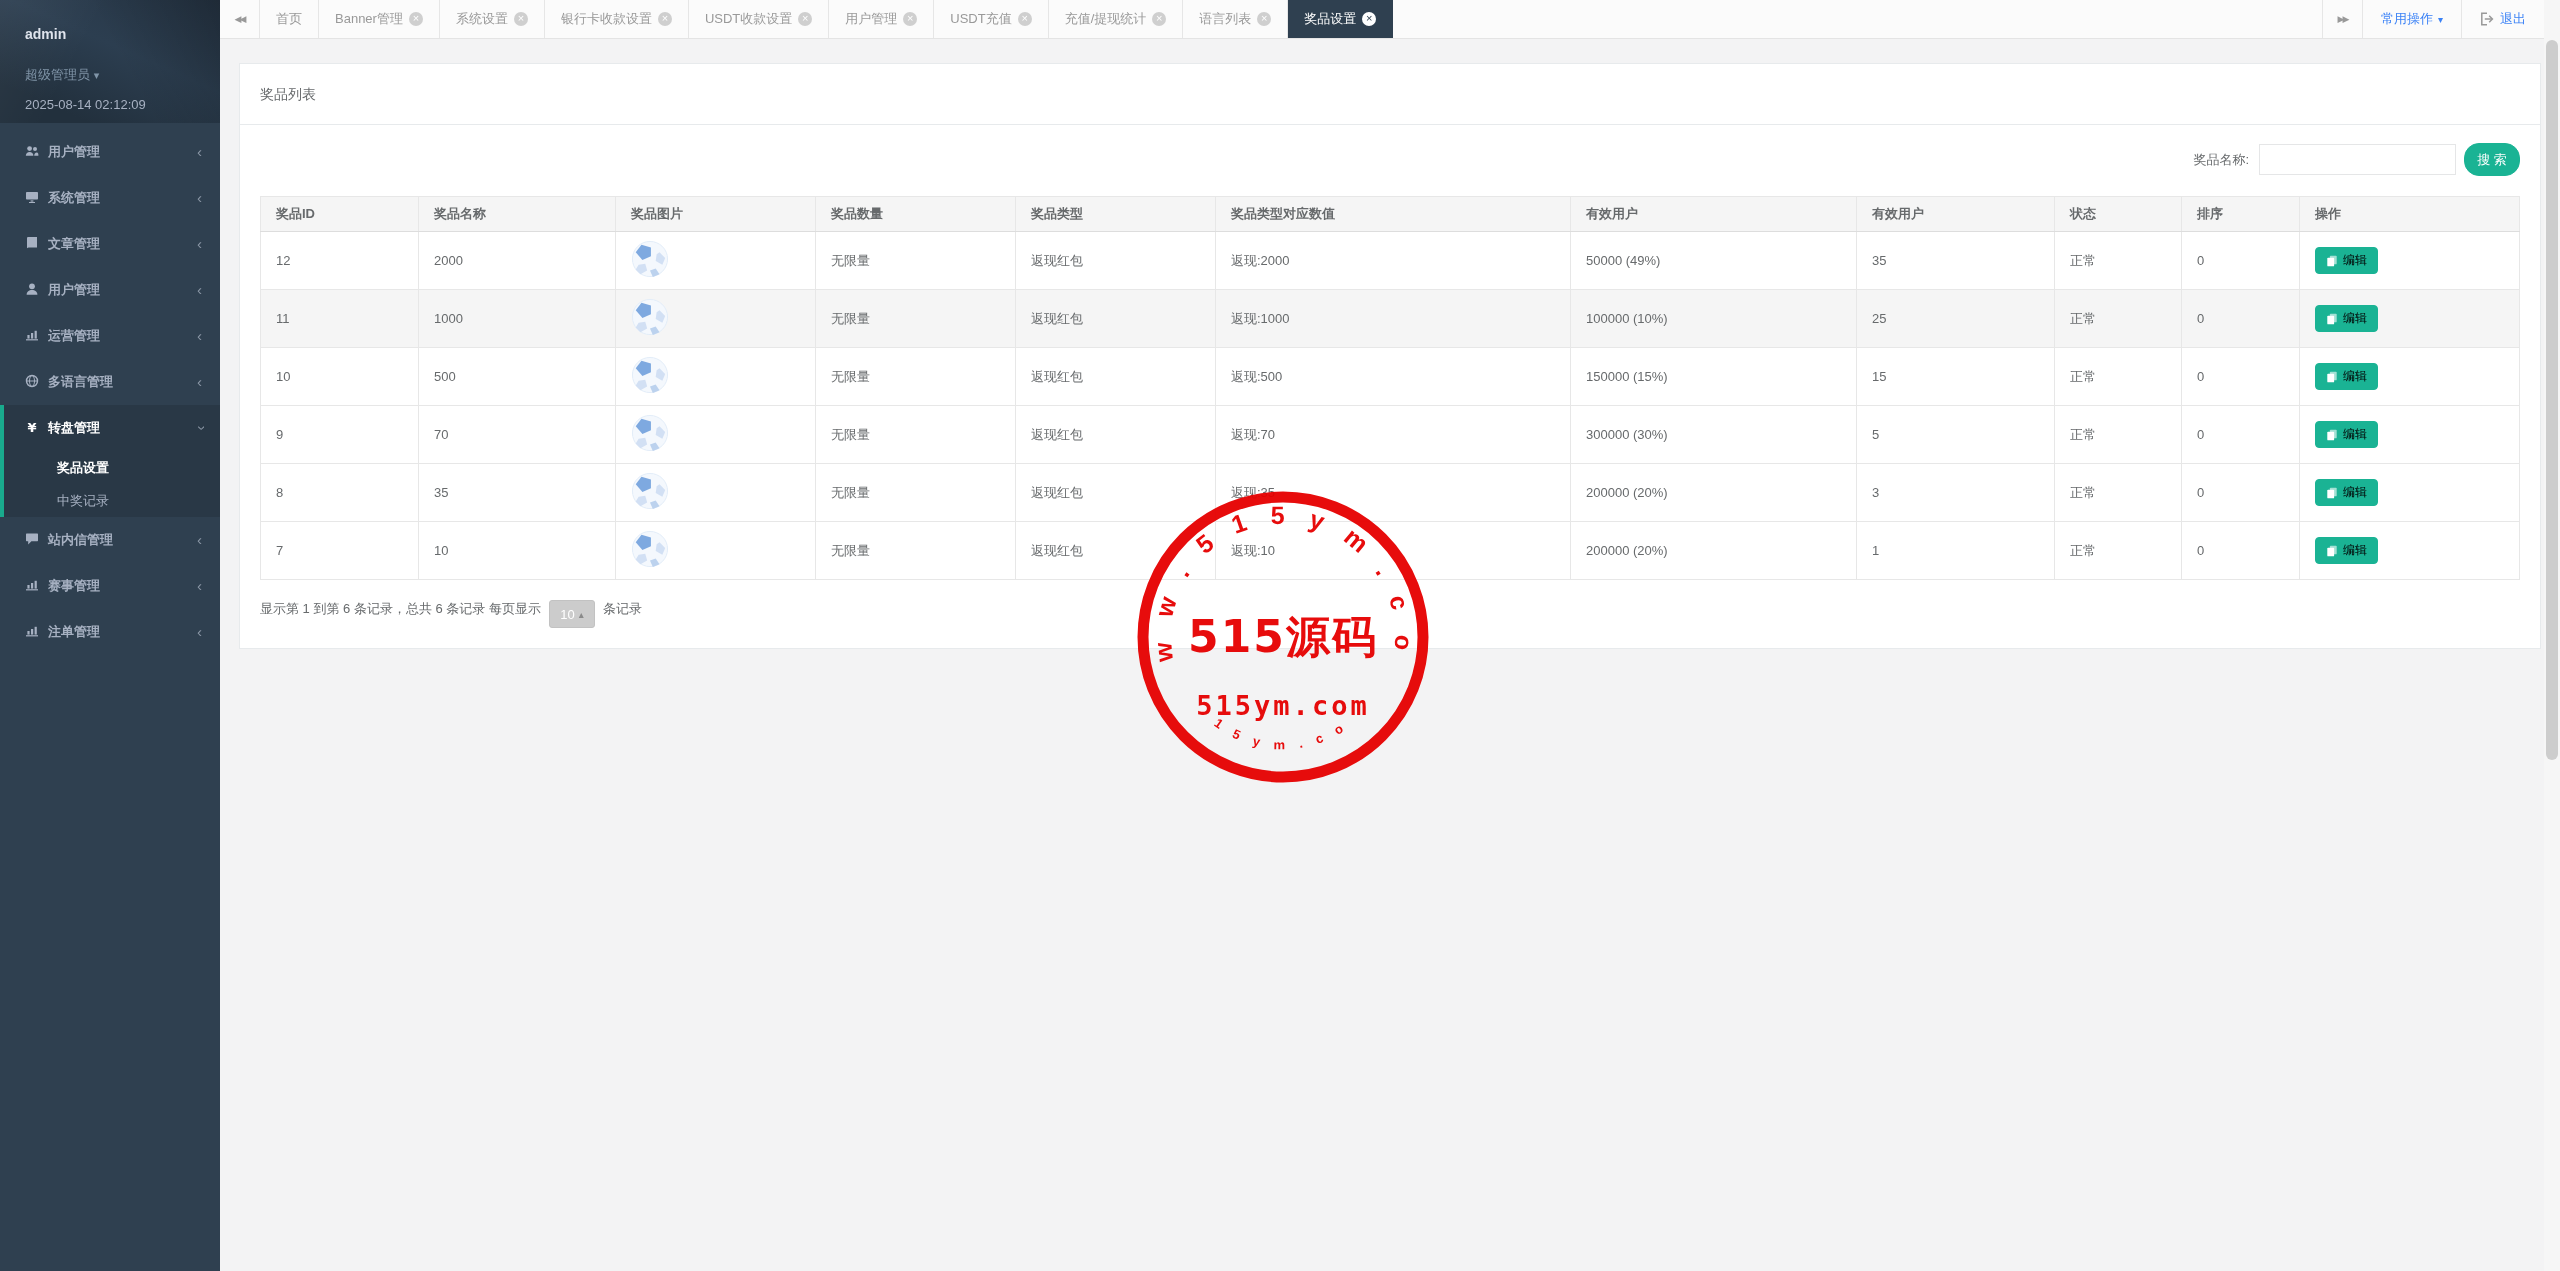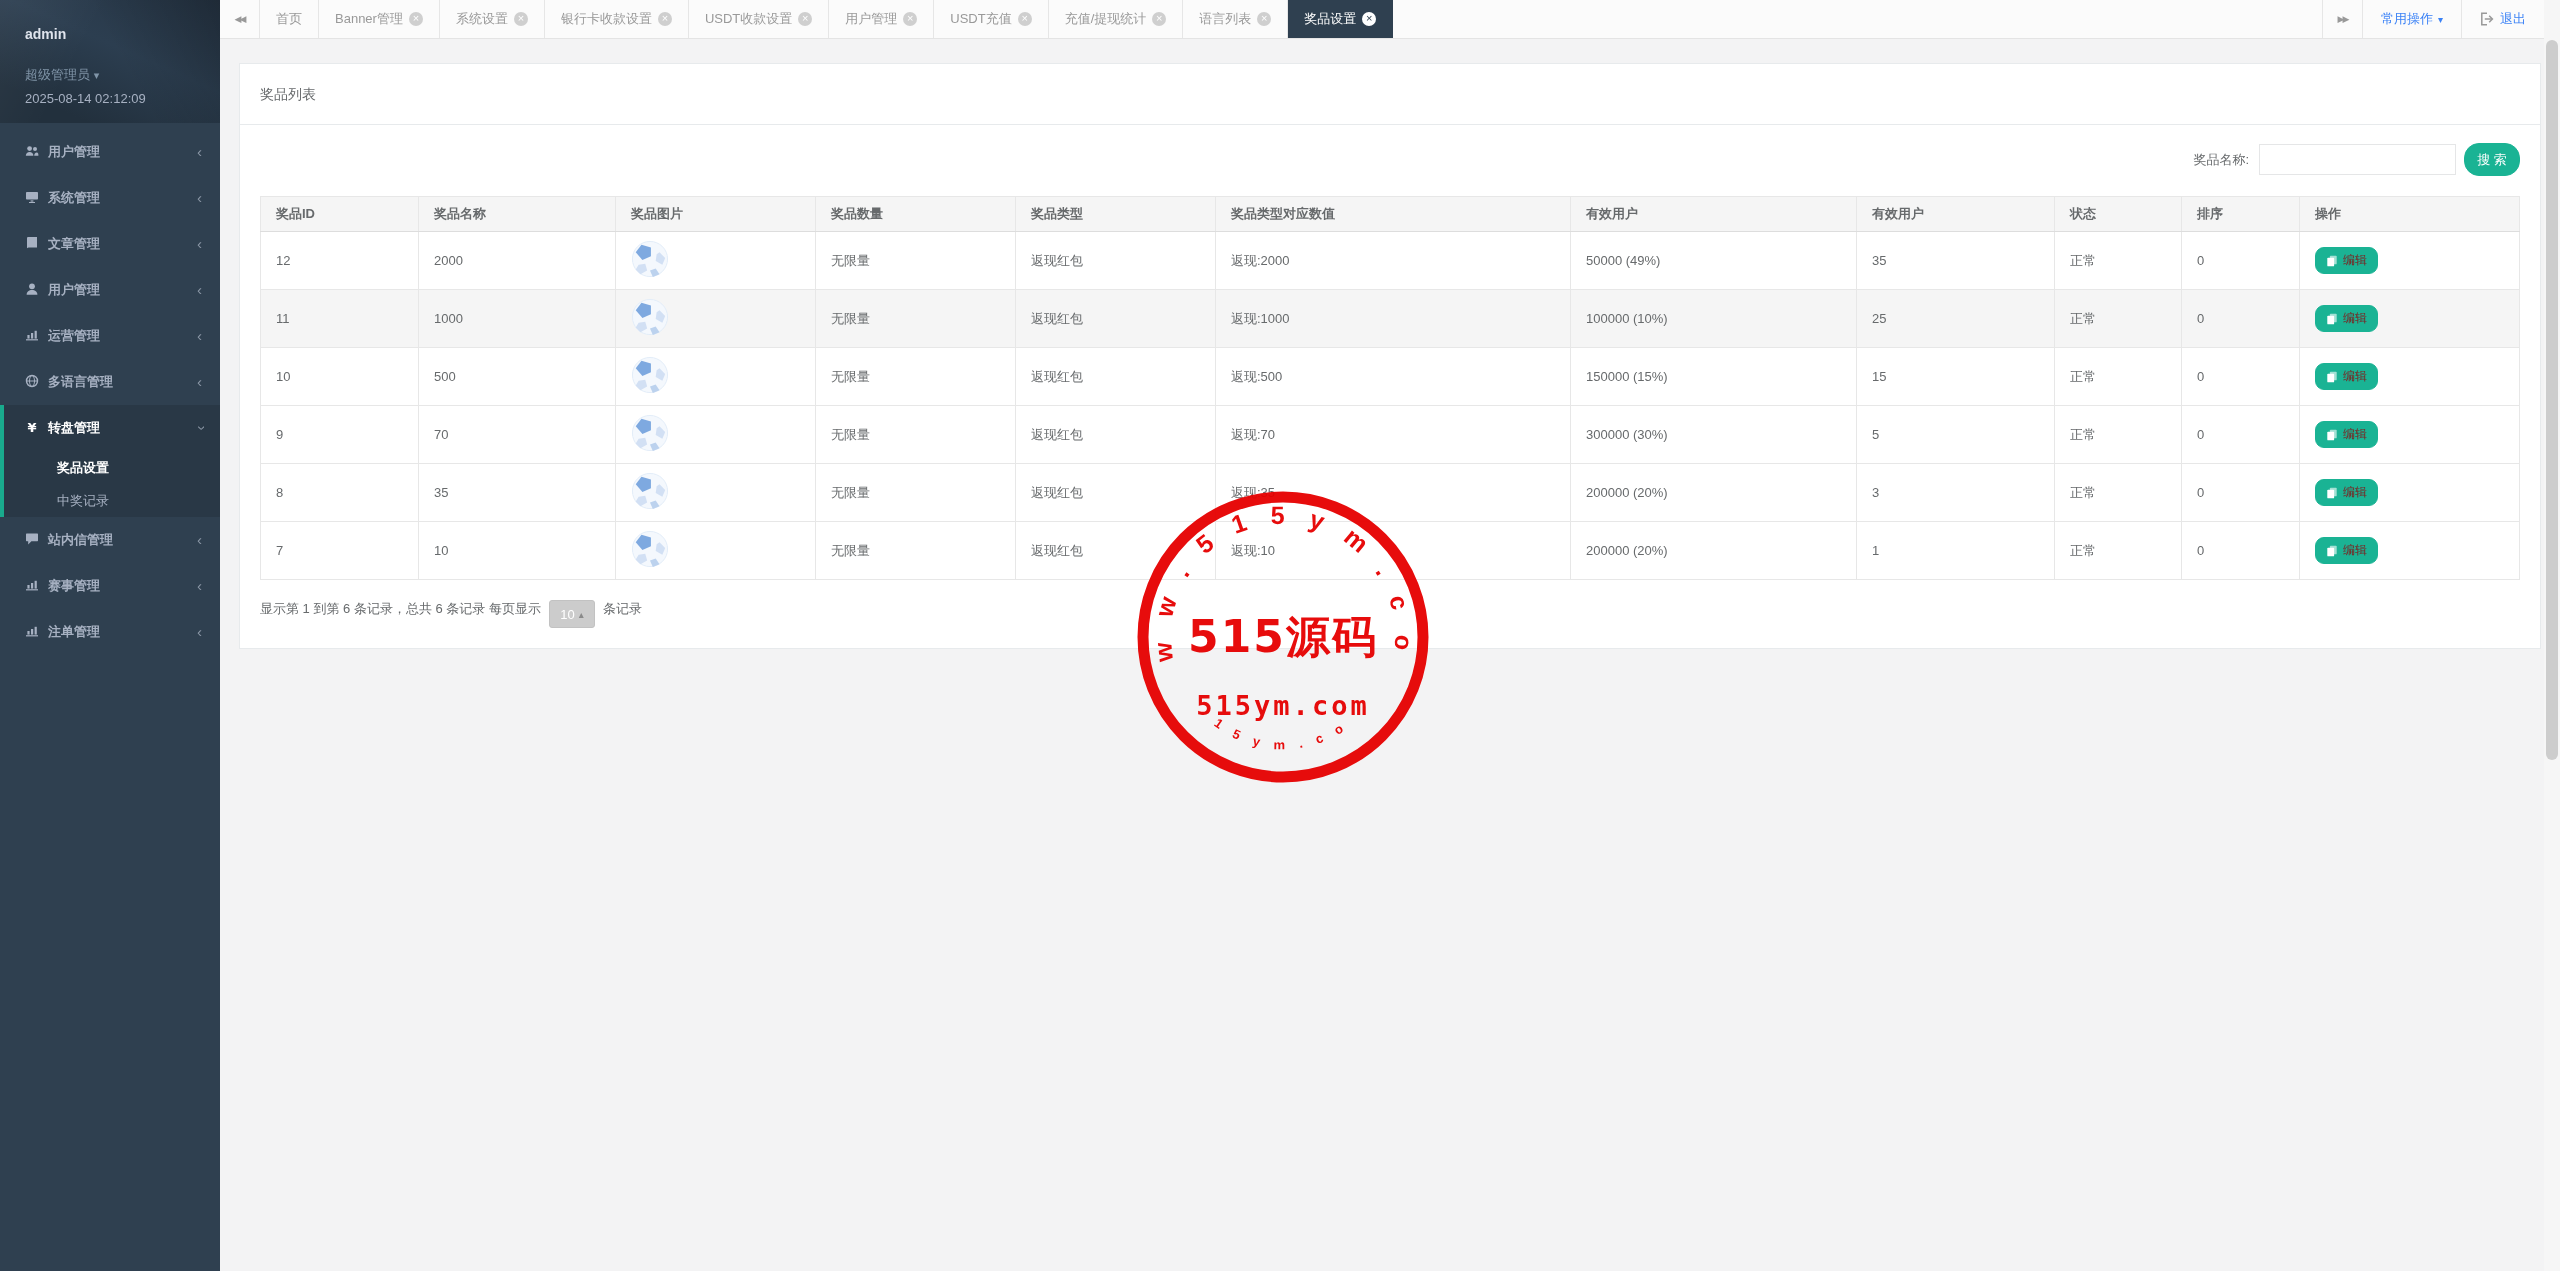--- a/index.html
+++ b/index.html
@@ -9,21 +9,21 @@
 
   
   .sidebar { position:fixed; left:0; top:0; width:220px; height:100%;
     background:#2f4050; z-index:5; }
   .profile { height:123px; padding:26px 0 0 25px;
     background:
       linear-gradient(118deg, rgba(255,255,255,.05) 0%, rgba(255,255,255,0) 38%),
       linear-gradient(242deg, rgba(0,0,0,.22) 0%, rgba(0,0,0,0) 46%),
       linear-gradient(24deg, #22303d 18%, #2c3e50 58%, #273646 100%); }
   .profile .uname { color:#dfe4ed; font-weight:bold; font-size:14px; margin-bottom:24px; }
-  .profile .role  { color:#8095a8; font-size:13px; margin-bottom:7px; cursor:pointer; }
+  .profile .role  { color:#8095a8; font-size:13px; margin-bottom:13px; cursor:pointer; }
   .profile .role .caret { font-size:11px; color:#8095a8; }
   .profile .pdate { color:#a7b1c2; font-size:13px; }
   .nav { padding-top:6px; }
   .nav-item { position:relative; height:46px; line-height:46px; padding-left:25px;
     color:#a7b1c2; font-weight:bold; cursor:pointer; white-space:nowrap; }
   .nav-item .mi { display:inline-block; width:14px; height:14px; vertical-align:-2px;
     margin-right:9px; }
   .nav-item .chev { position:absolute; right:18px; top:0; font-size:15px; color:#8a96a5;
     font-weight:normal; }
   .nav-section { border-left:4px solid #19aa8d; background:#293846; }
@@ -73,22 +73,22 @@
 
   table.grid { width:100%; border-collapse:collapse; table-layout:fixed; }
   .grid th, .grid td { border:1px solid #e7e7e7; padding:8px 15px;
     text-align:left; font-size:13px; color:#676a6c; overflow:hidden; }
   .grid thead th { background:#f5f5f5; border-bottom:1px solid #ddd;
     height:34px; font-weight:bold; }
   .grid { border:1px solid #ddd; }
   .grid td { height:57px; background:#fff; }
   .grid tr.striped td { background:#f5f5f5; }
   .btn-edit { display:inline-flex; align-items:center; gap:5px; height:27px;
-    padding:0 10px; background:#1ab394; border:1px solid #1ab394; color:#7f1d1d;
-    border-radius:9px; font-size:12px; cursor:pointer; font-family:inherit; }
+    padding:0 10px; background:#1ab394; border:1px solid #1ab394; color:#000000;
+    border-radius:4px; font-size:12px; cursor:pointer; font-family:inherit; }
 
   .table-footer { margin-top:20px; display:flex; align-items:flex-start; color:#676a6c; }
   .pagesize { margin:0 8px; height:28px; min-width:46px; padding:0 8px;
     background:#cccccc; border:1px solid #c2c2c2; border-radius:3px; color:#fff;
     cursor:pointer; display:inline-flex; align-items:center; justify-content:center;
     gap:4px; font-family:inherit; font-size:13px; }
   .pagesize .arrow { color:#8a8a8a; font-size:10px; }
 
   
   .scrollbar { position:fixed; right:0; top:0; width:16px; height:100%;

